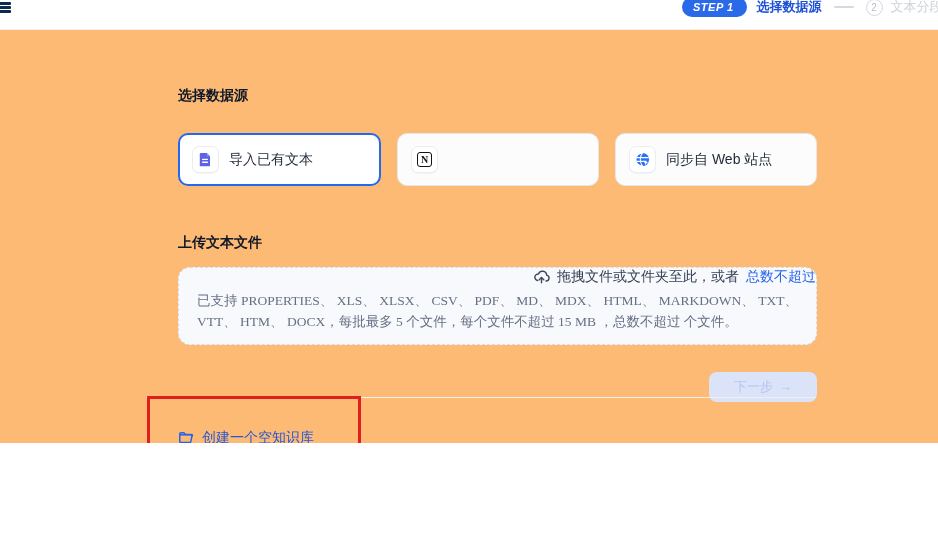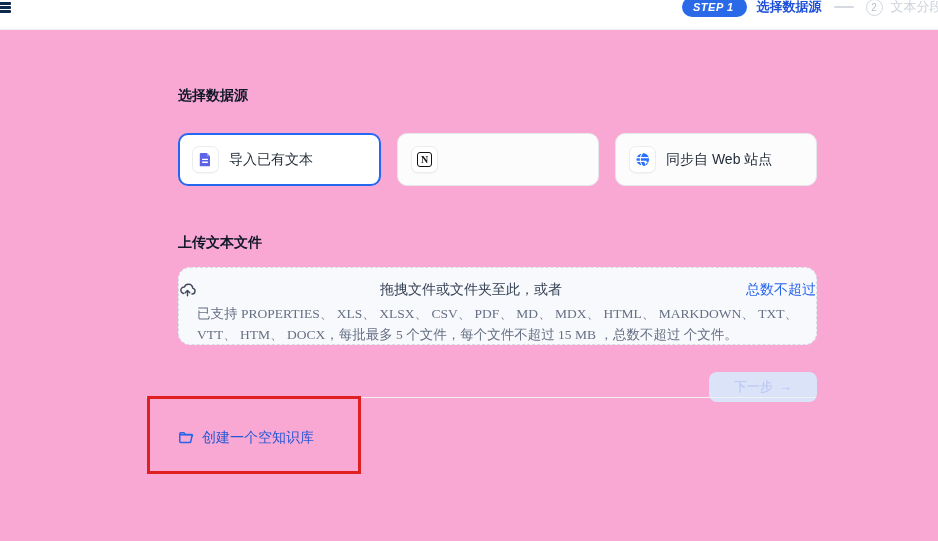--- a/index.html
+++ b/index.html
@@ -1,19 +1,19 @@
 <!DOCTYPE html>
 <html><head>
 <meta charset="utf-8">
 <style>
   * { margin:0; padding:0; box-sizing:border-box; }
   html,body { background:#fff; }
   body { font-family:"Liberation Sans","DejaVu Sans",sans-serif; }
   .page {
-    position:relative; width:938px; height:541px; background:#f9a8d4;
+    position:relative; width:938px; height:443px; background:#fdba74;
     overflow:hidden; color:#1d2939;
   }
 
   
   .topbar {
     position:absolute; top:0; left:0; width:938px; height:30px;
     background:#fff; border-bottom:1px solid #f0f0f2;
   }
   .burger { position:absolute; left:-3px; top:1px; width:14px; height:16px; }
   .burger span { display:block; height:3px; margin:1px 0; background:#0c2a4d; border-radius:1px; }
@@ -56,21 +56,21 @@
     display:flex; align-items:center; justify-content:center; font-family:"Liberation Serif",serif;
   }
 
   .title-upload { margin-top:48px; }
 
   .dropzone {
     margin-top:15px; height:78px; border:1px dashed #d7dbe4; border-radius:12px;
     background:#f8f9fc; overflow:hidden;
   }
   .dz-line1 {
-    margin-top:13px; display:flex; align-items:center; justify-content:space-between;
+    display:flex; align-items:center; justify-content:flex-end;
     font-size:14px; color:#344054; gap:7px;
   }
   .dz-link { color:#2563eb; cursor:pointer; }
   .dz-hint {
     margin:5px 18px 0 18px; font-size:13.5px; line-height:1.55; color:#667085;
     text-align:justify;
     font-family:Liberation Serif, serif;
   }
 
   .btn-row { margin-top:27px; display:flex; justify-content:flex-end; }

